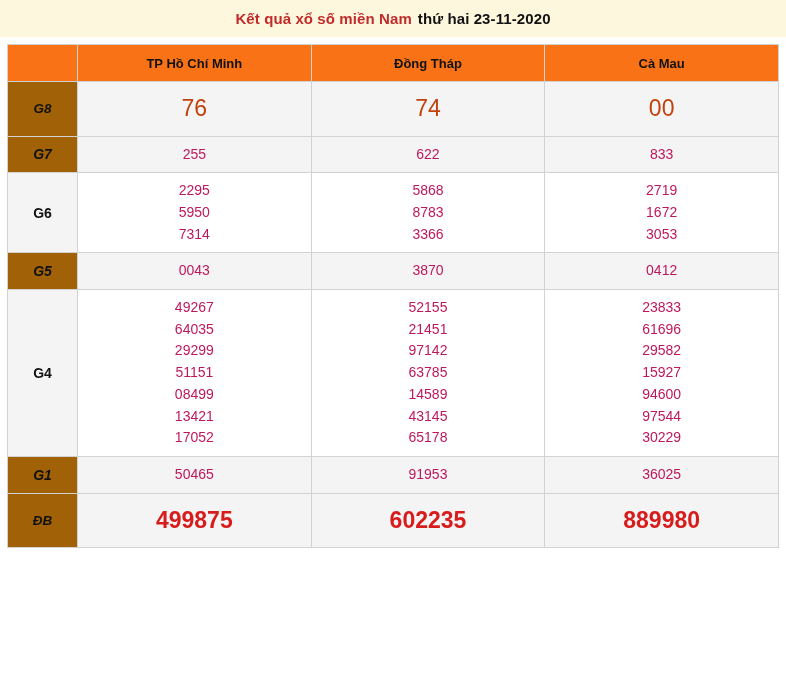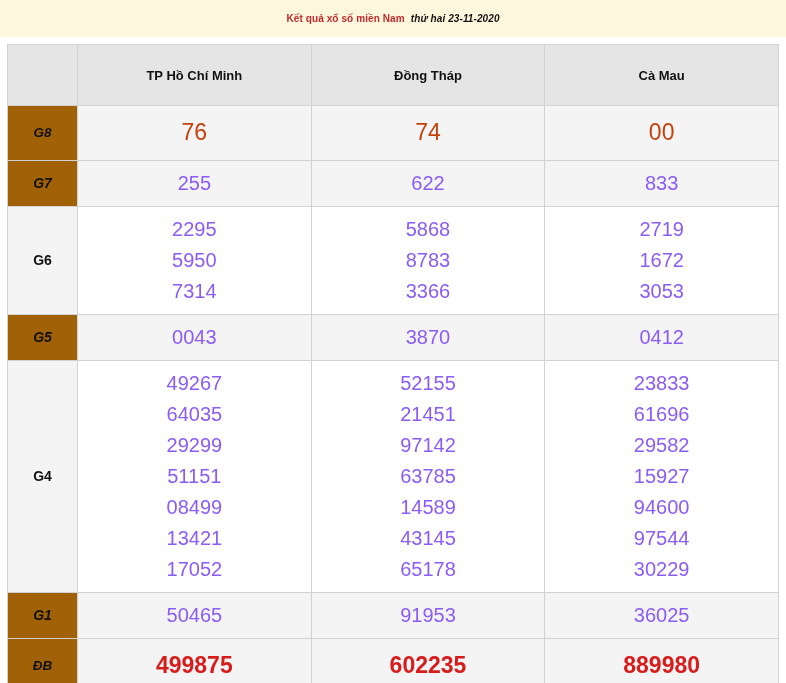--- a/index.html
+++ b/index.html
@@ -17,62 +17,61 @@
   .page {
     width: 786px;
     box-sizing: border-box;
   }
   .title-bar {
     background: #fdf7dd;
     height: 37px;
     display: flex;
     align-items: center;
     justify-content: center;
-    font-size: 10px;
+    font-size: 15px;
     font-weight: bold;
     color: #c32b2b;
     letter-spacing: 0.1px;
   }
   .title-bar .date-part {
     color: #111111;
     margin-left: 6px;
     font-weight: bold;
-    font-style: italic;
   }
   table.results {
     border-collapse: collapse;
     width: 772px;
     margin: 7px auto 0 auto;
     table-layout: fixed;
   }
   table.results th, table.results td {
     border: 1px solid #d2d2d2;
     text-align: center;
     vertical-align: middle;
   }
   table.results thead th {
-    background: #e5e5e5;
+    background: #f97316;
     font-size: 13px;
     font-weight: bold;
     color: #111111;
     height: 28px;
-    padding: 16px 2px;
+    padding: 4px 2px;
   }
   .col-label {
     width: 65px;
   }
   .prize-label {
     background: #f4f4f4;
     font-size: 14px;
     font-weight: bold;
     color: #111111;
   }
   .num-cell {
-    font-size: 20px;
-    color: #8b5cf6;
+    font-size: 14px;
+    color: #be185d;
     padding: 7px 2px;
     line-height: 1.55;
     background: #ffffff;
   }
   .num-cell .n {
     display: block;
   }
   .row-g8 .num-cell {
     font-size: 23px;
     font-weight: normal;

